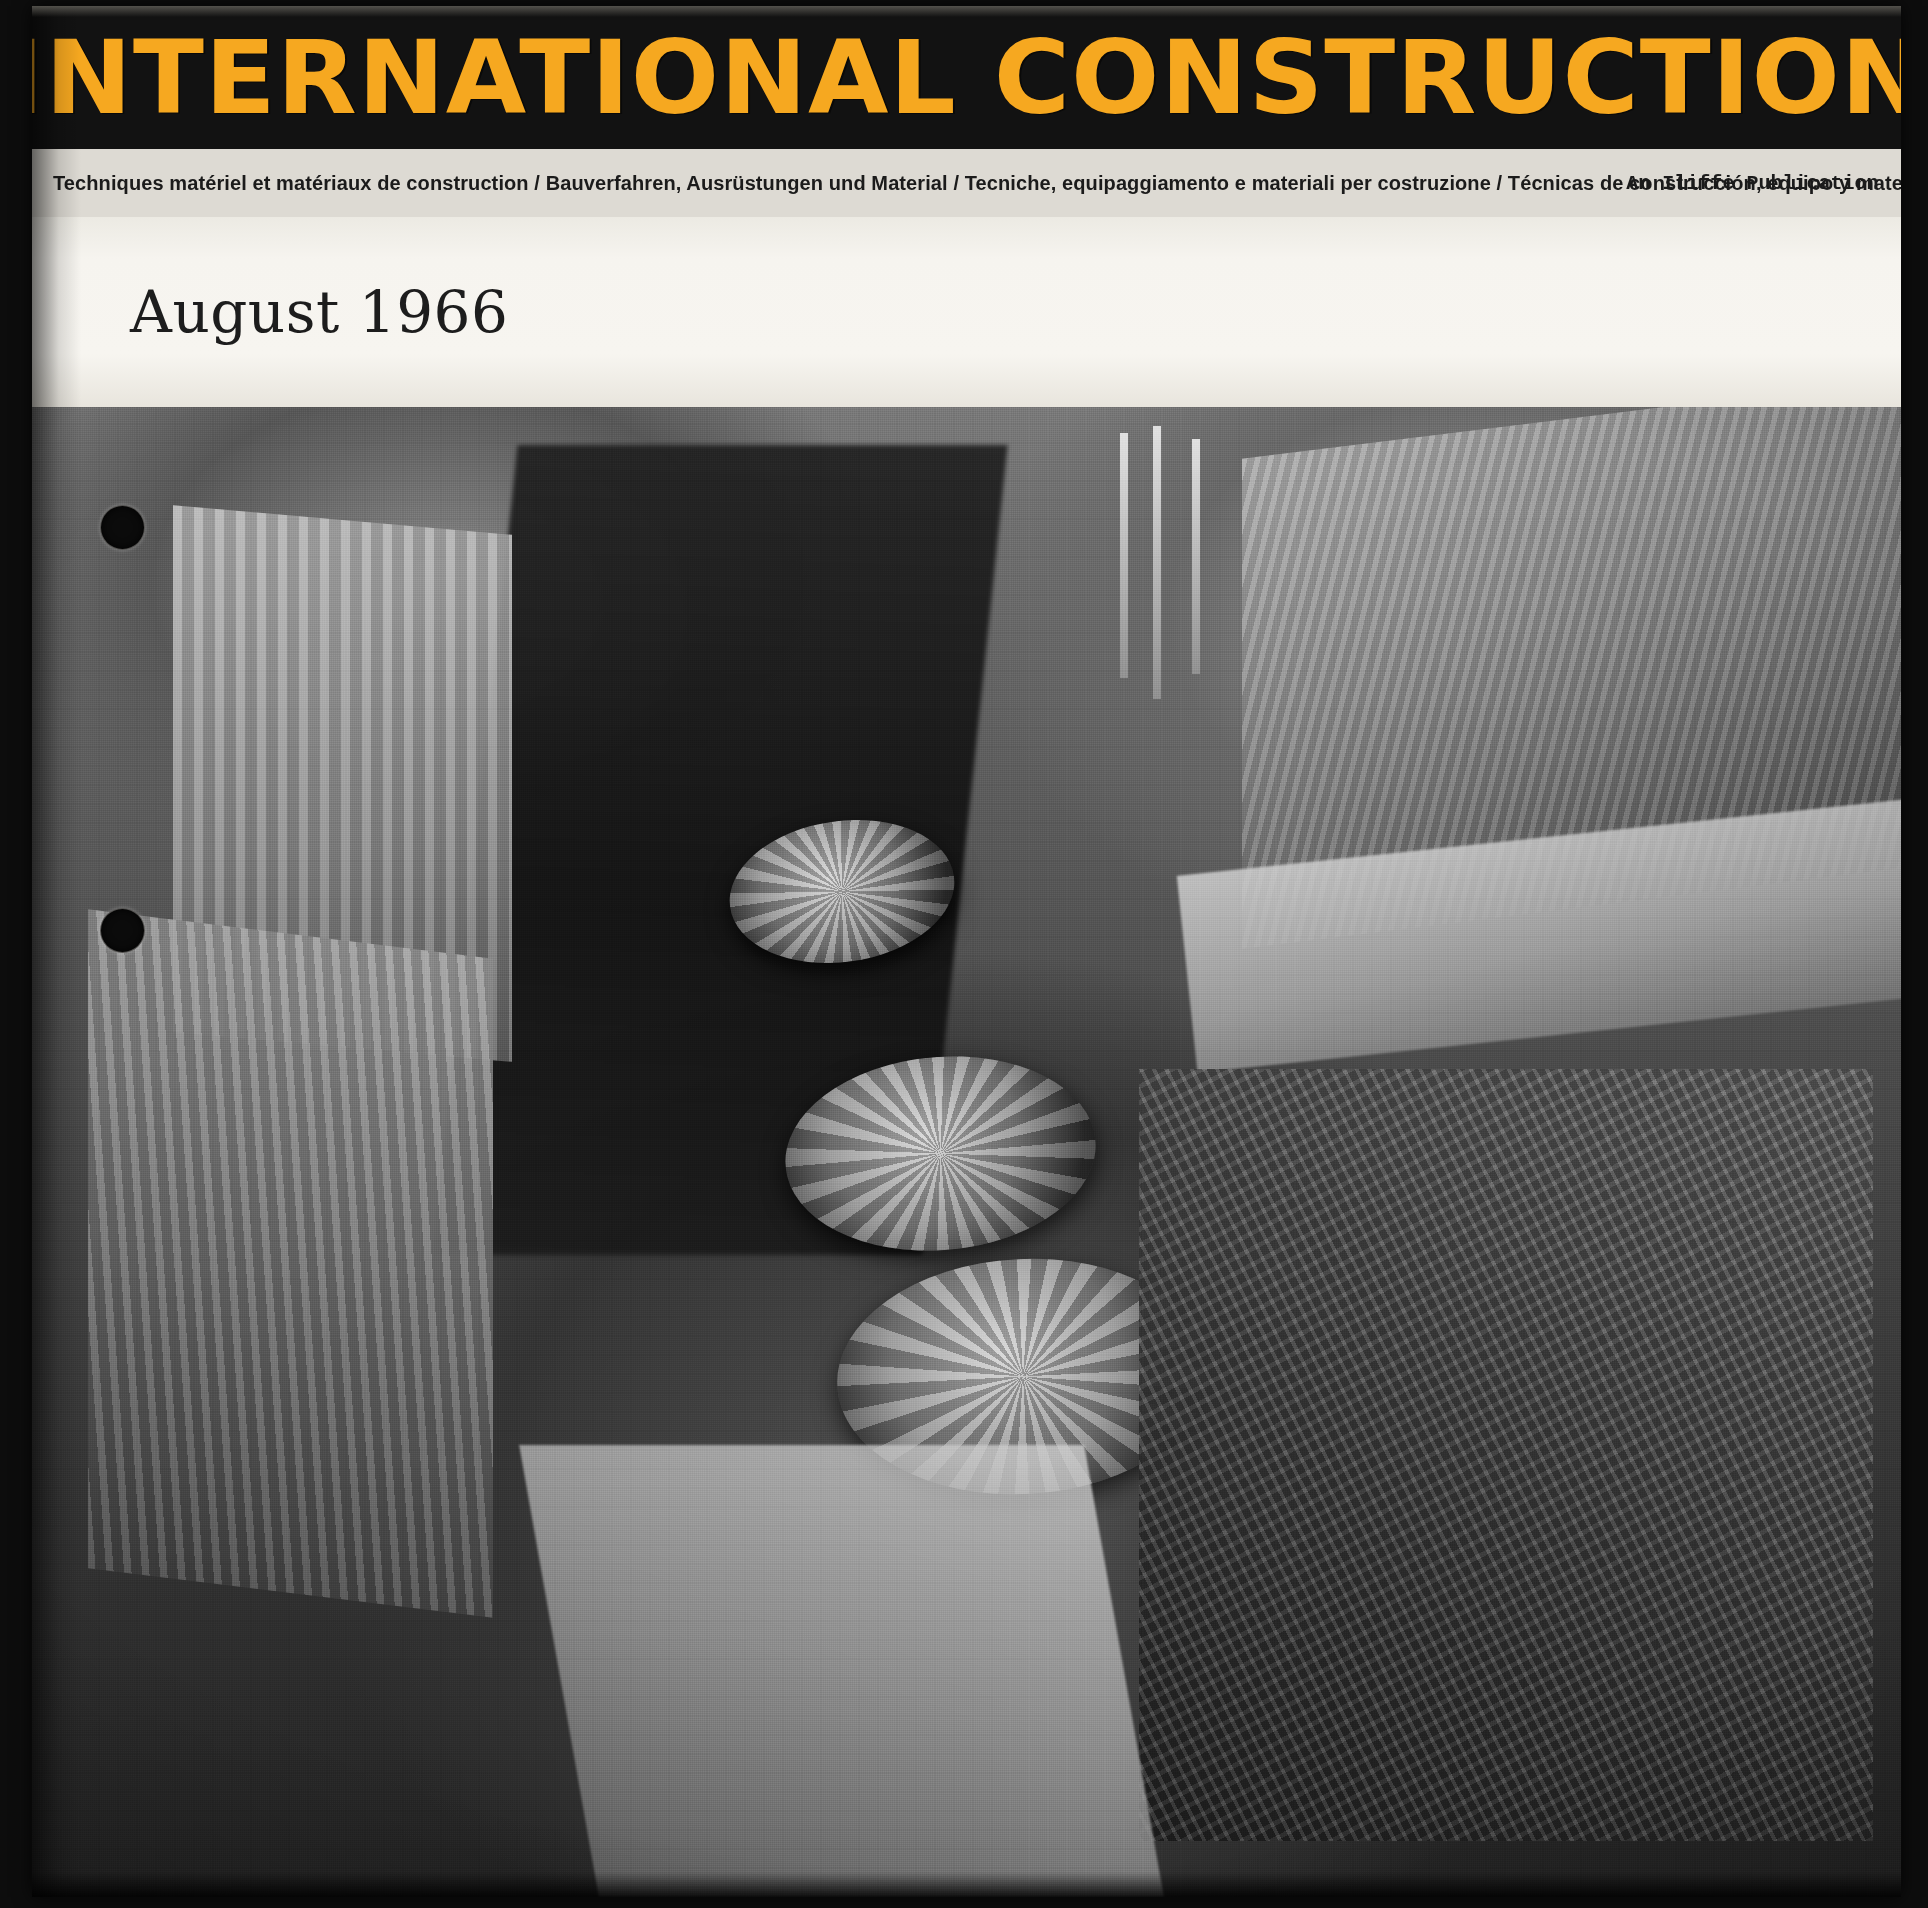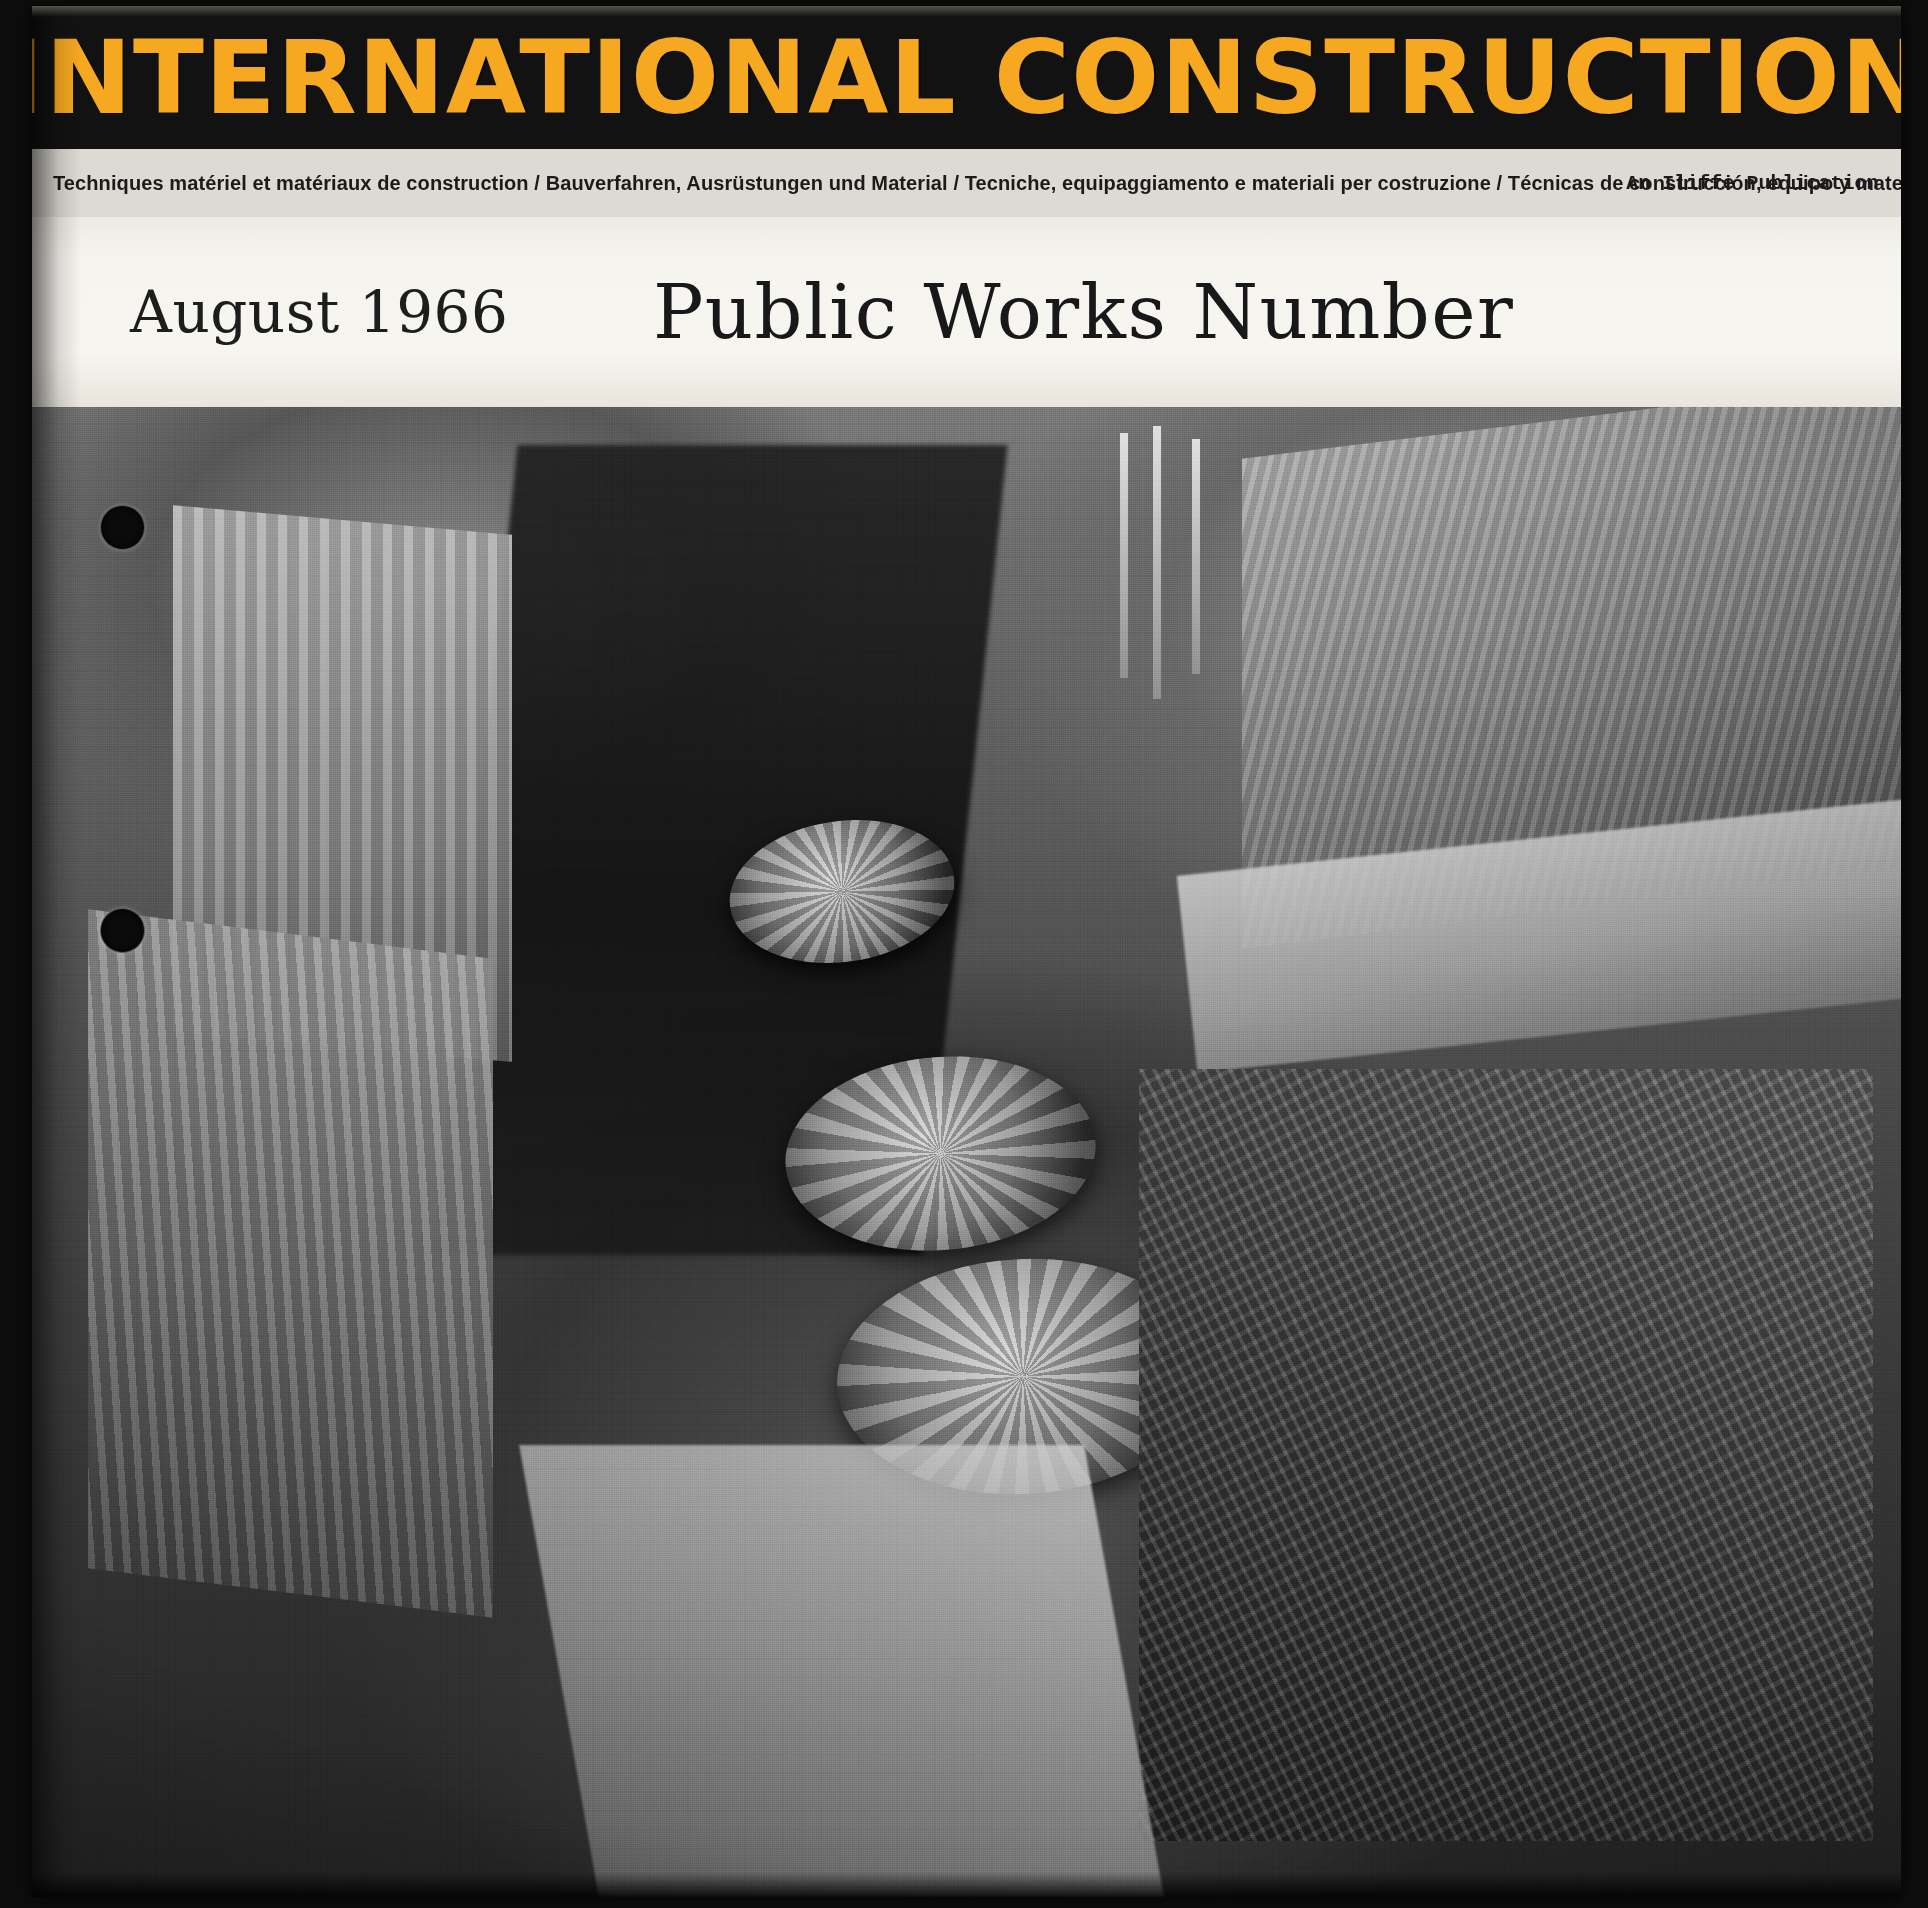--- a/index.html
+++ b/index.html
@@ -289,21 +289,20 @@
     <div class="masthead-title">INTERNATIONAL CONSTRUCTION</div>
   </div>
 
   <div class="subtitle-bar">
     <div class="subtitle-langs">Techniques matériel et matériaux de construction / Bauverfahren, Ausrüstungen und Material / Tecniche, equipaggiamento e materiali per costruzione / Técnicas de construcción, equipo y materiales</div>
     <div class="subtitle-publisher">An Iliffe Publication</div>
   </div>
 
   <div class="title-band">
     <div class="issue-date">August 1966</div>
-    <div class="issue-name">Public Works Number</div>
   </div>
 
   <div class="cover-photo">
     <div class="photo-sky"></div>
     <div class="photo-slope"></div>
     <div class="photo-road"></div>
     <div class="photo-shadow-main"></div>
     <div class="photo-block-left"></div>
     <div class="photo-wall-lowleft"></div>
     <div class="turbine turbine-1"></div>

